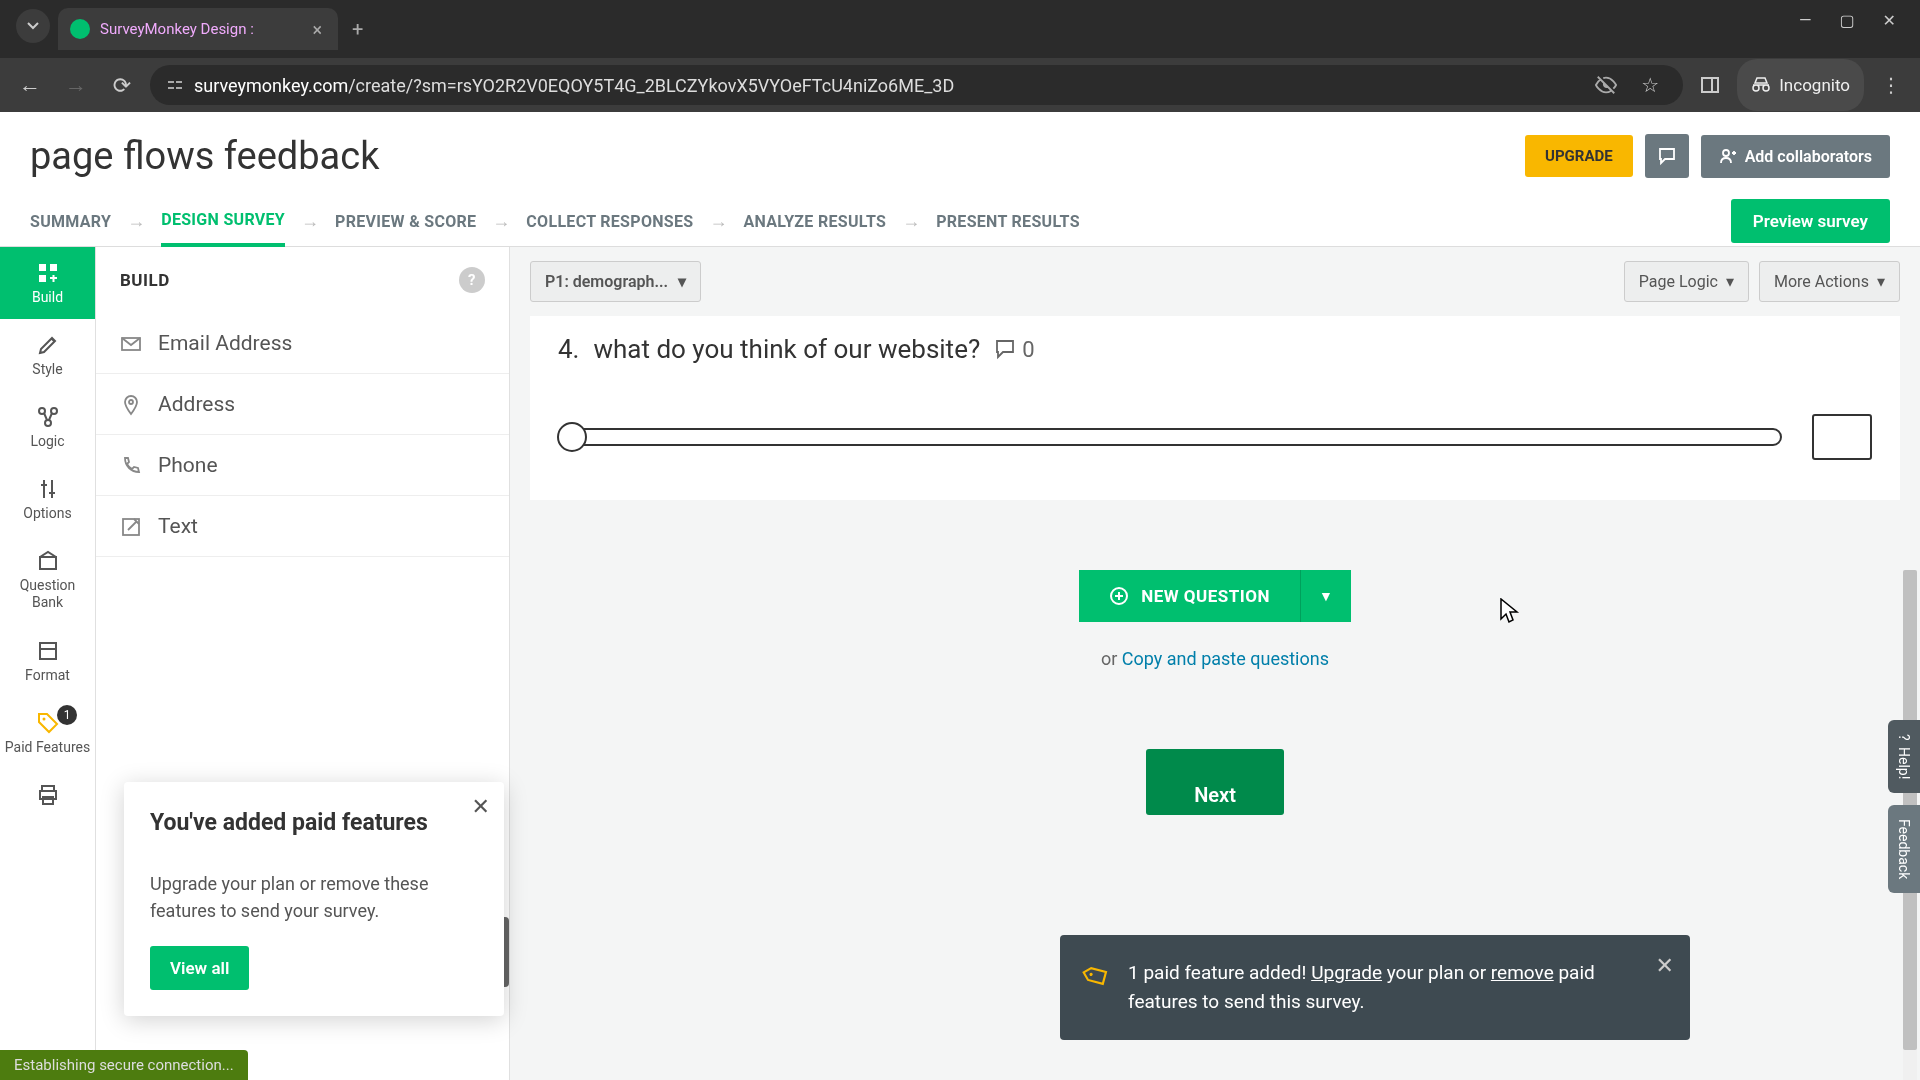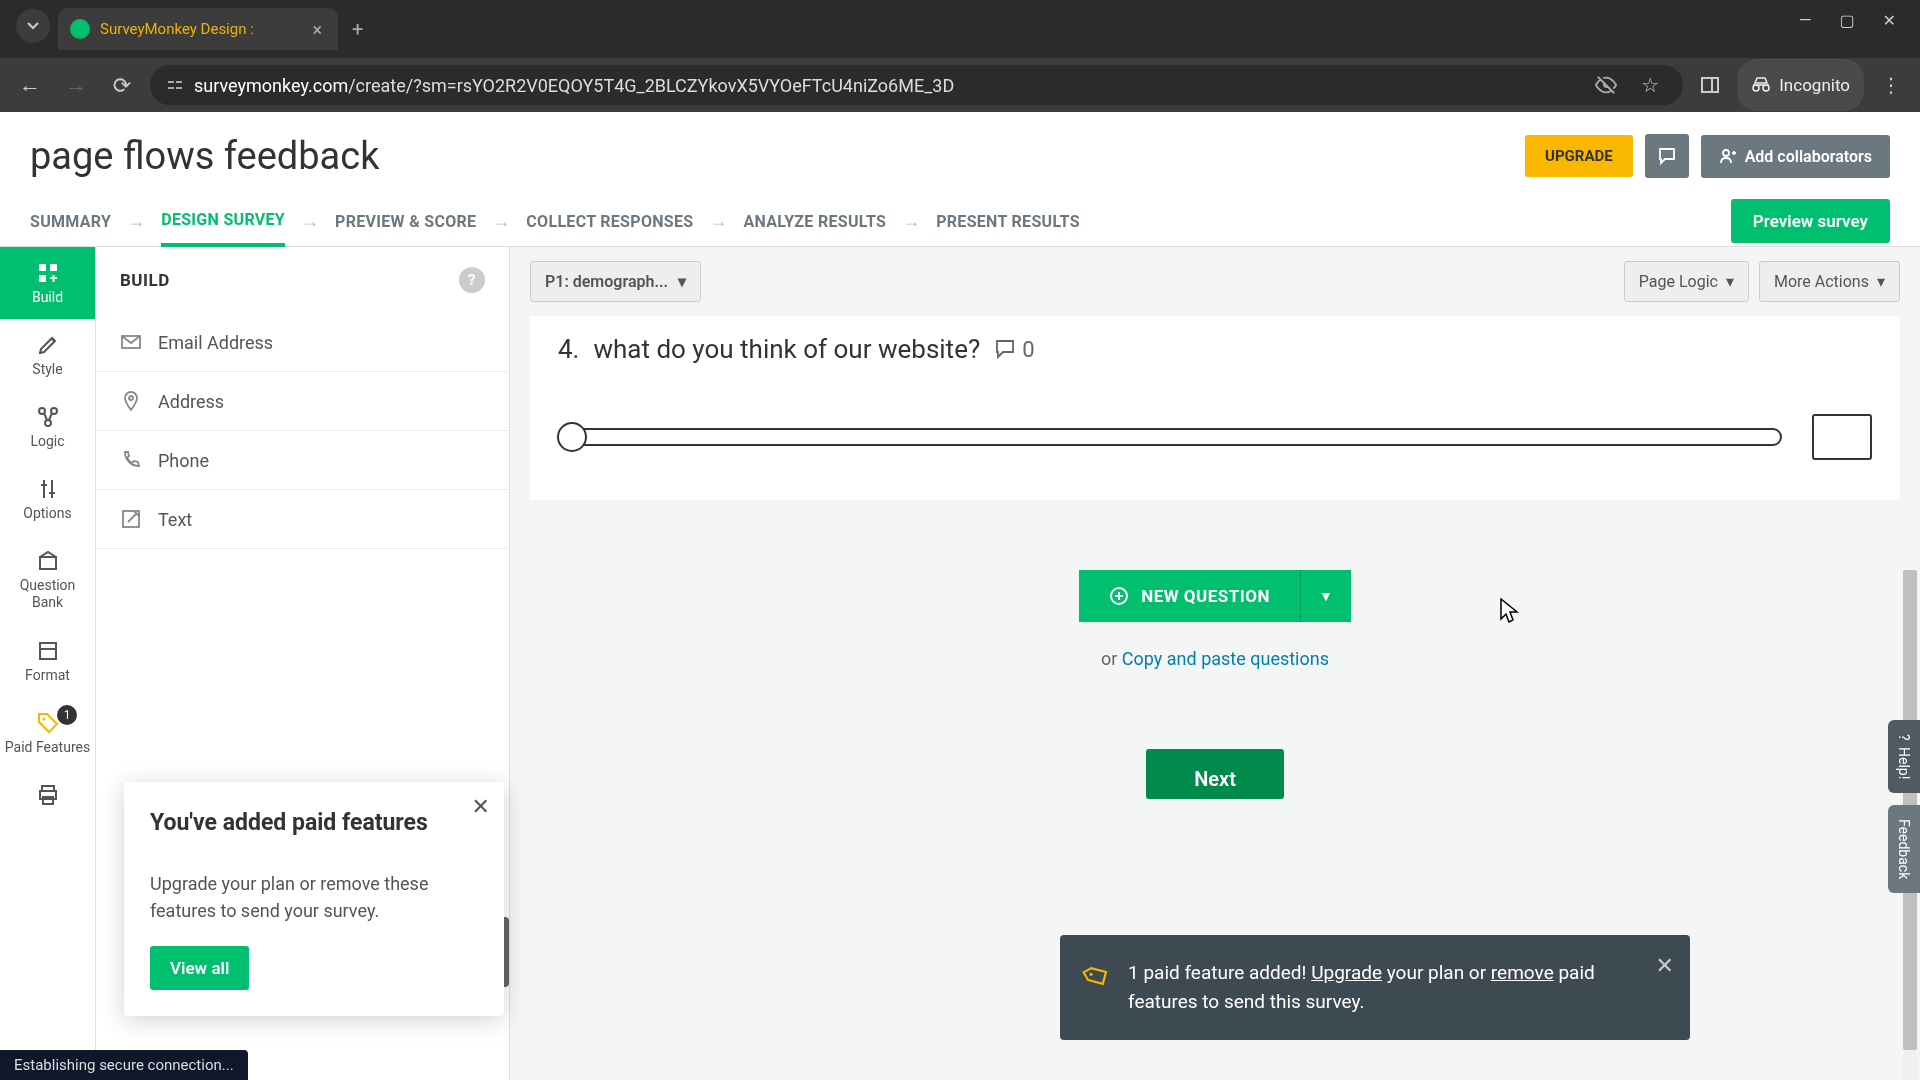--- a/index.html
+++ b/index.html
@@ -4,21 +4,21 @@
 <style>
 * { margin: 0; padding: 0; box-sizing: border-box; font-family: -apple-system, BlinkMacSystemFont, "Segoe UI", Roboto, Helvetica, Arial, sans-serif; }
 body { width: 1920px; height: 1080px; overflow: hidden; background: #fff; position: relative; }
 
 
 .browser-chrome { background: #2b2b2b; height: 58px; display: flex; align-items: flex-end; }
 .tab-bar { display: flex; align-items: center; padding-left: 10px; height: 58px; width: 100%; }
 .tab-menu-btn { width: 34px; height: 34px; border-radius: 50%; background: #3c3c3c; color: #ccc; display: flex; align-items: center; justify-content: center; margin: 0 8px 6px 6px; cursor: pointer; }
 .tab { display: flex; align-items: center; background: #3c3c3c; height: 42px; border-radius: 10px 10px 0 0; padding: 0 12px; min-width: 280px; margin-bottom: 0; }
 .tab-favicon { width: 20px; height: 20px; border-radius: 50%; background: #00bf6f; margin-right: 10px; }
-.tab-title { color: #eab308; font-size: 15px; flex: 1; }
+.tab-title { color: #f0abfc; font-size: 15px; flex: 1; }
 .tab-close { color: #aaa; font-size: 18px; cursor: pointer; padding: 0 4px; }
 .new-tab { color: #aaa; font-size: 20px; padding: 0 14px; cursor: pointer; }
 .window-controls { margin-left: auto; display: flex; gap: 28px; padding: 0 24px 18px 0; color: #ccc; }
 .window-controls span { cursor: pointer; font-size: 16px; }
 
 .url-bar-row { background: #3c3c3c; height: 54px; display: flex; align-items: center; padding: 0 12px; gap: 10px; }
 .nav-btn { color: #ccc; width: 36px; height: 36px; display: flex; align-items: center; justify-content: center; cursor: pointer; border-radius: 50%; font-size: 22px; }
 .nav-btn.disabled { color: #666; }
 .url-field { flex: 1; background: #2b2b2b; border-radius: 22px; height: 40px; display: flex; align-items: center; padding: 0 16px; color: #ccc; font-size: 18px; gap: 10px; }
 .url-icon { color: #aaa; font-size: 15px; }
@@ -50,21 +50,21 @@
 .rail-item.active { background: #00bf6f; color: #fff; }
 .rail-item .rail-icon { font-size: 22px; }
 .rail-badge { position: absolute; top: 8px; right: 18px; background: #333; color: #fff; width: 20px; height: 20px; border-radius: 50%; font-size: 12px; display: flex; align-items: center; justify-content: center; }
 .rail-item-pf .rail-icon { color: #f9b700; }
 
 
 .build-panel { width: 414px; background: #fff; border-right: 1px solid #e0e0e0; position: relative; display: flex; flex-direction: column; }
 .build-header { display: flex; align-items: center; padding: 20px 24px; font-weight: 700; font-size: 17px; color: #333; letter-spacing: 0.5px; }
 .build-help { margin-left: auto; width: 26px; height: 26px; border-radius: 50%; background: #ccc; color: #fff; display: flex; align-items: center; justify-content: center; font-size: 15px; cursor: pointer; }
 .build-list { flex: 1; overflow: hidden; }
-.build-item { display: flex; align-items: center; padding: 18px 24px; border-bottom: 1px solid #eee; color: #555; font-size: 18px; cursor: grab; gap: 16px; }
+.build-item { display: flex; align-items: flex-end; padding: 18px 24px; border-bottom: 1px solid #eee; color: #555; font-size: 21px; cursor: grab; gap: 16px; }
 .build-item-icon { color: #888; font-size: 20px; width: 22px; }
 .build-panel-scrollbar { position: absolute; right: 0; top: 670px; width: 10px; height: 70px; background: #666; border-radius: 4px; }
 
 
 .canvas { flex: 1; padding: 0 20px 20px 20px; overflow: hidden; position: relative; }
 .canvas-toolbar { display: flex; align-items: center; padding: 14px 0; gap: 10px; }
 .page-picker { background: #edeeee; border: 1px solid #ccc; border-radius: 3px; padding: 10px 14px; display: flex; align-items: center; gap: 10px; color: #555; font-weight: 600; font-size: 16px; cursor: pointer; }
 .canvas-toolbar-right { margin-left: auto; display: flex; gap: 10px; }
 .toolbar-ghost-btn { background: #edeeee; border: 1px solid #ccc; border-radius: 3px; padding: 10px 14px; display: flex; align-items: center; gap: 8px; color: #555; font-size: 16px; cursor: pointer; }
 
@@ -78,41 +78,41 @@
 .slider-thumb { position: absolute; left: -3px; top: -8px; width: 30px; height: 30px; border: 2px solid #333; border-radius: 50%; background: #fff; }
 .slider-value-box { width: 60px; height: 46px; border: 2px solid #333; border-radius: 3px; }
 
 .add-question-area { background: #f4f5f5; margin-top: 20px; padding: 50px 0 40px 0; display: flex; flex-direction: column; align-items: center; gap: 26px; }
 .new-q-group { display: flex; }
 .btn-new-q { background: #00bf6f; color: #fff; border: none; padding: 16px 30px; font-weight: 700; font-size: 17px; cursor: pointer; display: flex; align-items: center; gap: 12px; letter-spacing: 0.5px; }
 .btn-new-q-menu { background: #00bf6f; color: #fff; border: none; border-left: 1px solid #00a05c; padding: 16px 18px; cursor: pointer; font-size: 14px; }
 .copy-paste-row { color: #666; font-size: 18px; }
 .copy-paste-row a { color: #007faa; cursor: pointer; }
 
-.btn-next { background: #008a4b; color: #fff; border: none; padding: 18px 48px 8px 48px; font-size: 20px; font-weight: 600; border-radius: 3px; cursor: pointer; margin: 40px auto 0 auto; display: block; }
+.btn-next { background: #008a4b; color: #fff; border: none; padding: 34px 48px 8px 48px; font-size: 20px; font-weight: 600; border-radius: 3px; cursor: pointer; margin: 40px auto 0 auto; display: block; }
 
 
 .paid-popup { position: absolute; left: 124px; bottom: 64px; width: 380px; background: #fff; border-radius: 4px; box-shadow: 0 4px 24px rgba(0,0,0,0.18); padding: 26px; z-index: 50; }
 .paid-popup-close { position: absolute; top: 12px; right: 14px; font-size: 22px; color: #555; cursor: pointer; }
 .paid-popup h3 { font-size: 23px; font-weight: 700; color: #333; margin-bottom: 32px; line-height: 1.3; }
 .paid-popup p { font-size: 18px; color: #555; line-height: 1.5; margin-bottom: 22px; }
 .btn-viewall { background: #00bf6f; color: #fff; border: none; padding: 12px 20px; font-weight: 600; font-size: 17px; border-radius: 3px; cursor: pointer; }
 
 .toast { position: absolute; bottom: 40px; left: 1060px; width: 630px; background: #3e4a51; color: #fff; border-radius: 4px; padding: 24px 50px 24px 24px; display: flex; align-items: flex-start; gap: 18px; z-index: 60; font-size: 19px; line-height: 1.5; }
 .toast-icon { color: #f9b700; font-size: 26px; margin-top: 4px; transform: rotate(-30deg); }
 .toast-close { position: absolute; top: 14px; right: 16px; color: #ccc; font-size: 22px; cursor: pointer; }
 .toast a { color: #fff; text-decoration: underline; cursor: pointer; }
 
 .cursor { position: absolute; left: 1500px; top: 598px; font-size: 22px; color: #000; z-index: 70; pointer-events: none; }
 
 .side-tabs { position: absolute; right: 0; top: 720px; display: flex; flex-direction: column; gap: 12px; z-index: 40; }
 .side-tab { background: #6b787f; color: #fff; writing-mode: vertical-rl; padding: 14px 8px; border-radius: 6px 0 0 6px; font-size: 14px; cursor: pointer; display: flex; align-items: center; gap: 6px; }
 .side-tab.help { background: #505a60; }
 
-.status-bar { position: absolute; bottom: 0; left: 0; background: #0f172a; color: #ddd; font-size: 15px; padding: 6px 14px; border-radius: 0 4px 0 0; z-index: 80; }
+.status-bar { position: absolute; bottom: 0; left: 0; background: #4d7c0f; color: #ddd; font-size: 15px; padding: 6px 14px; border-radius: 0 4px 0 0; z-index: 80; }
 
 .page-scrollbar { position: absolute; right: 3px; top: 170px; width: 14px; bottom: 20px; }
 .page-scrollbar-track { width: 100%; height: 100%; background: #f0f0f0; }
 .page-scrollbar-thumb { width: 100%; background: #c0c0c0; height: 480px; margin-top: 400px; border-radius: 2px; }
 
 svg { display: block; }
 </style>
 </head>
 <body>
 

